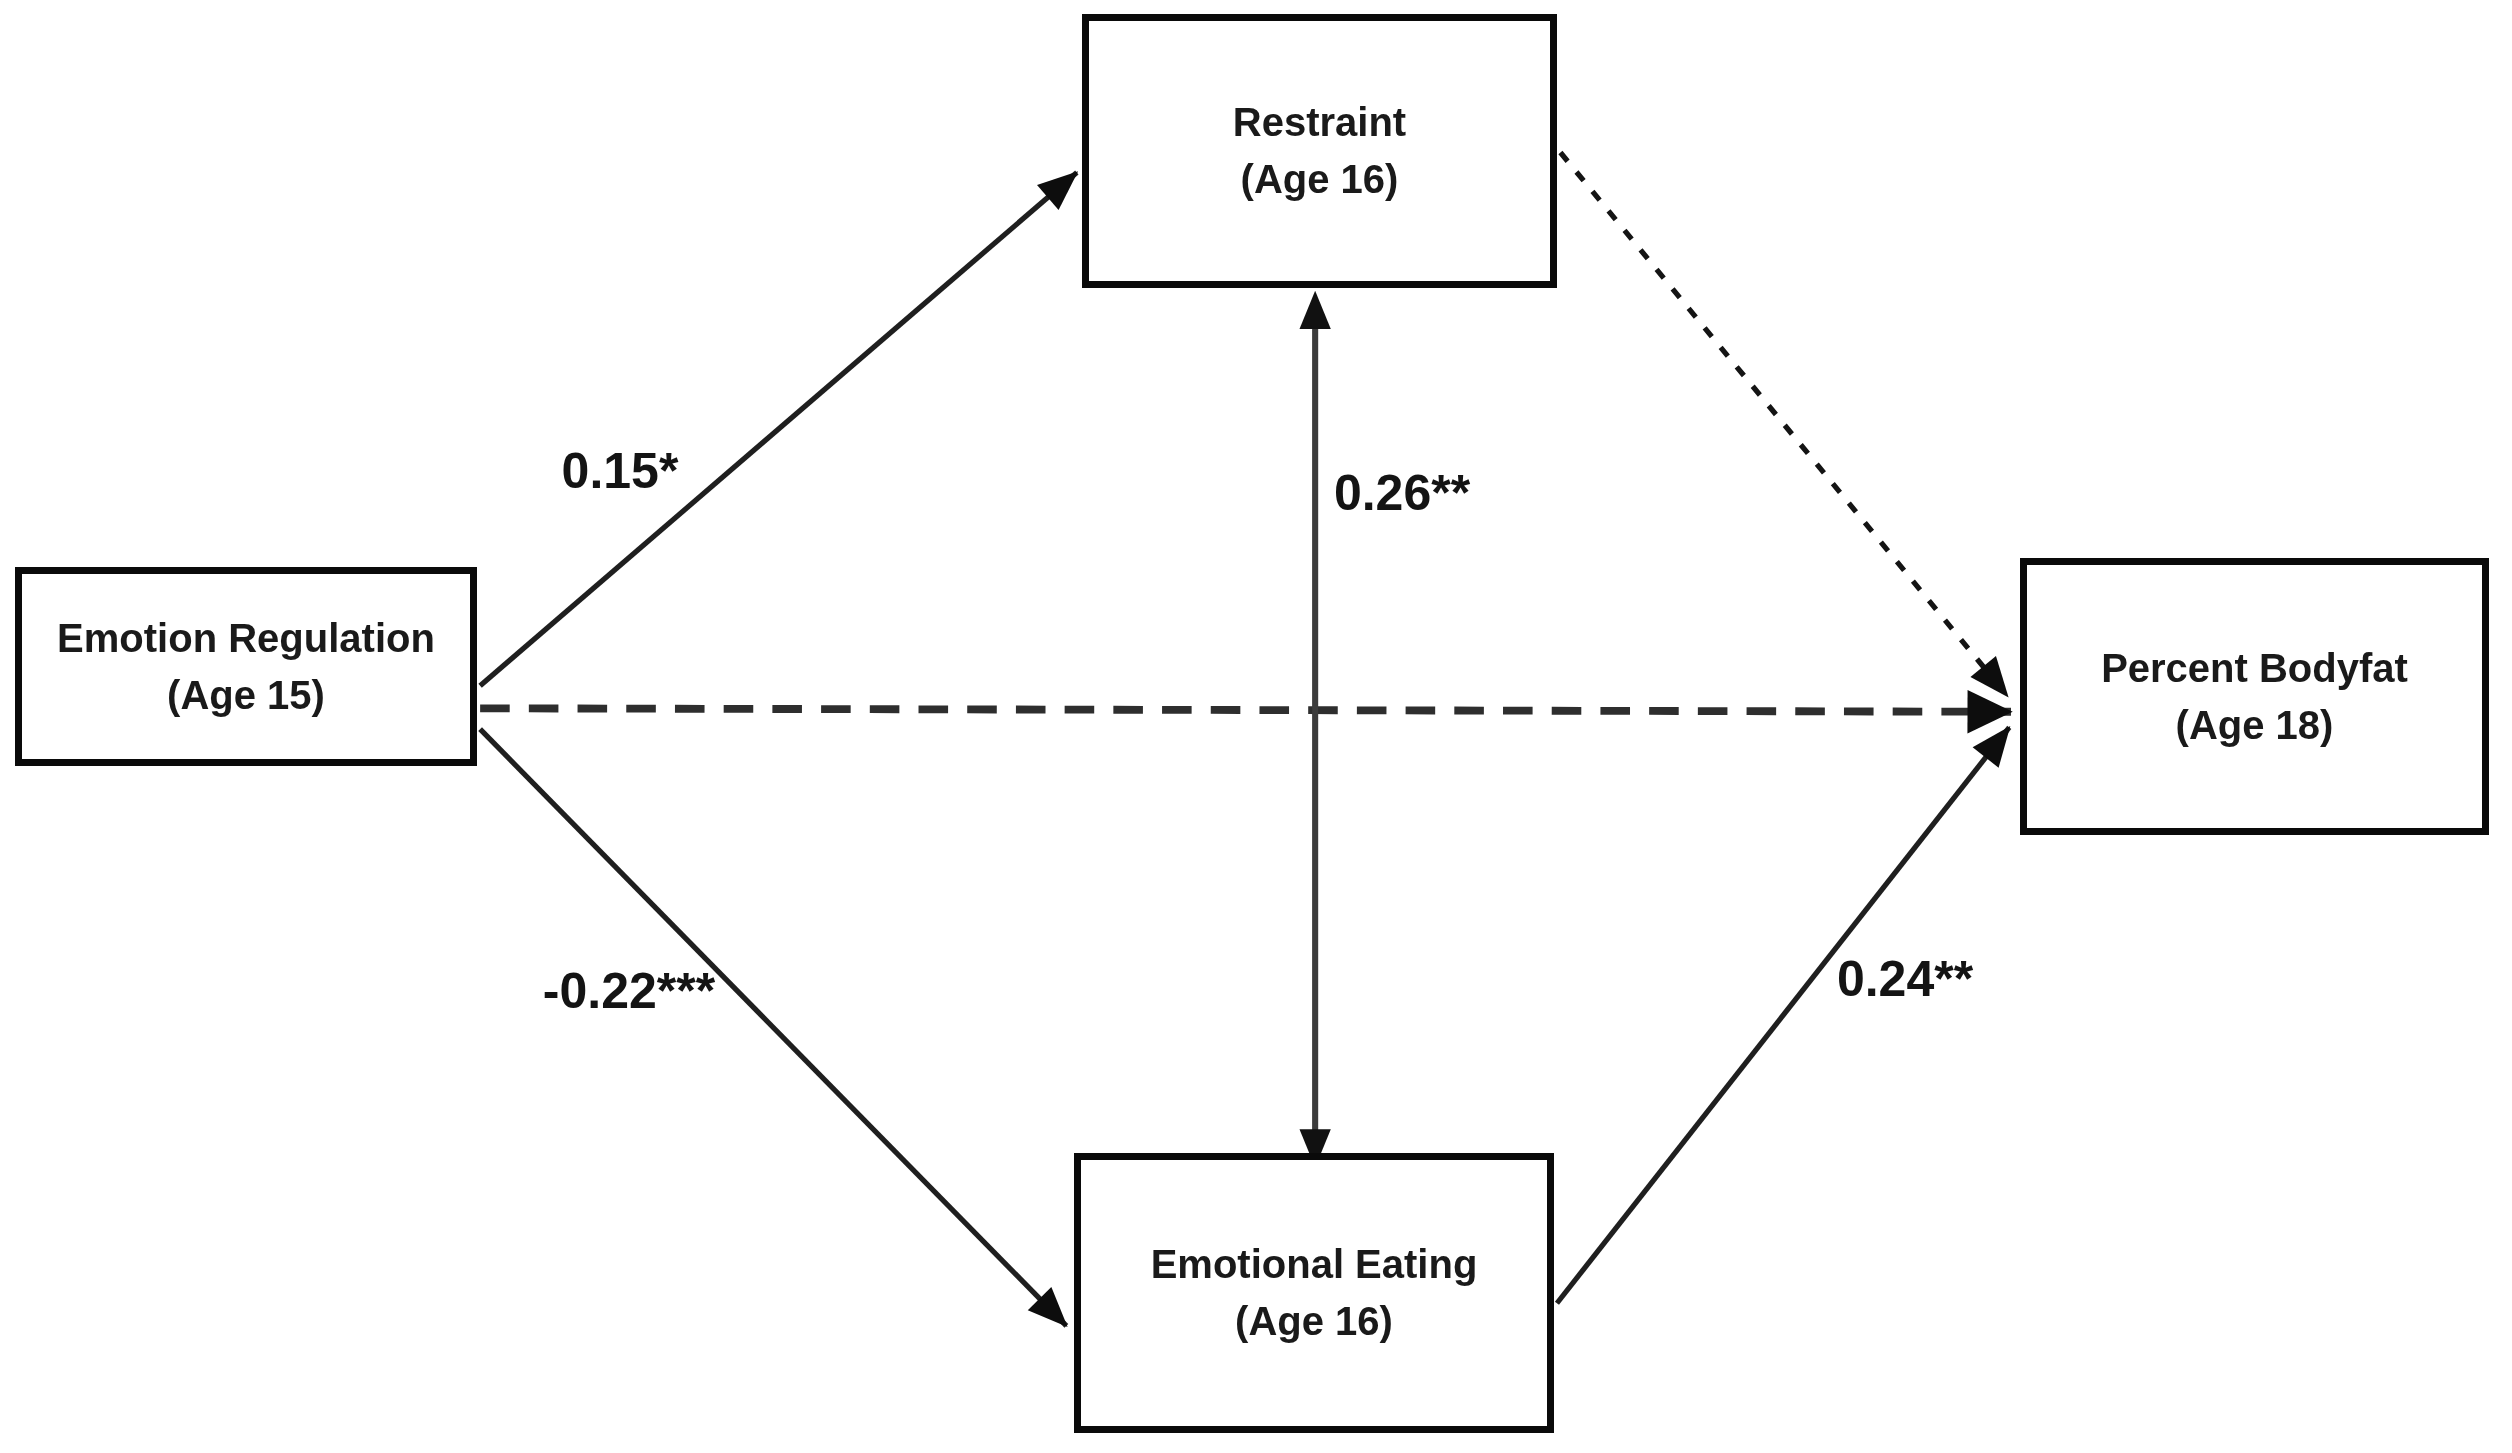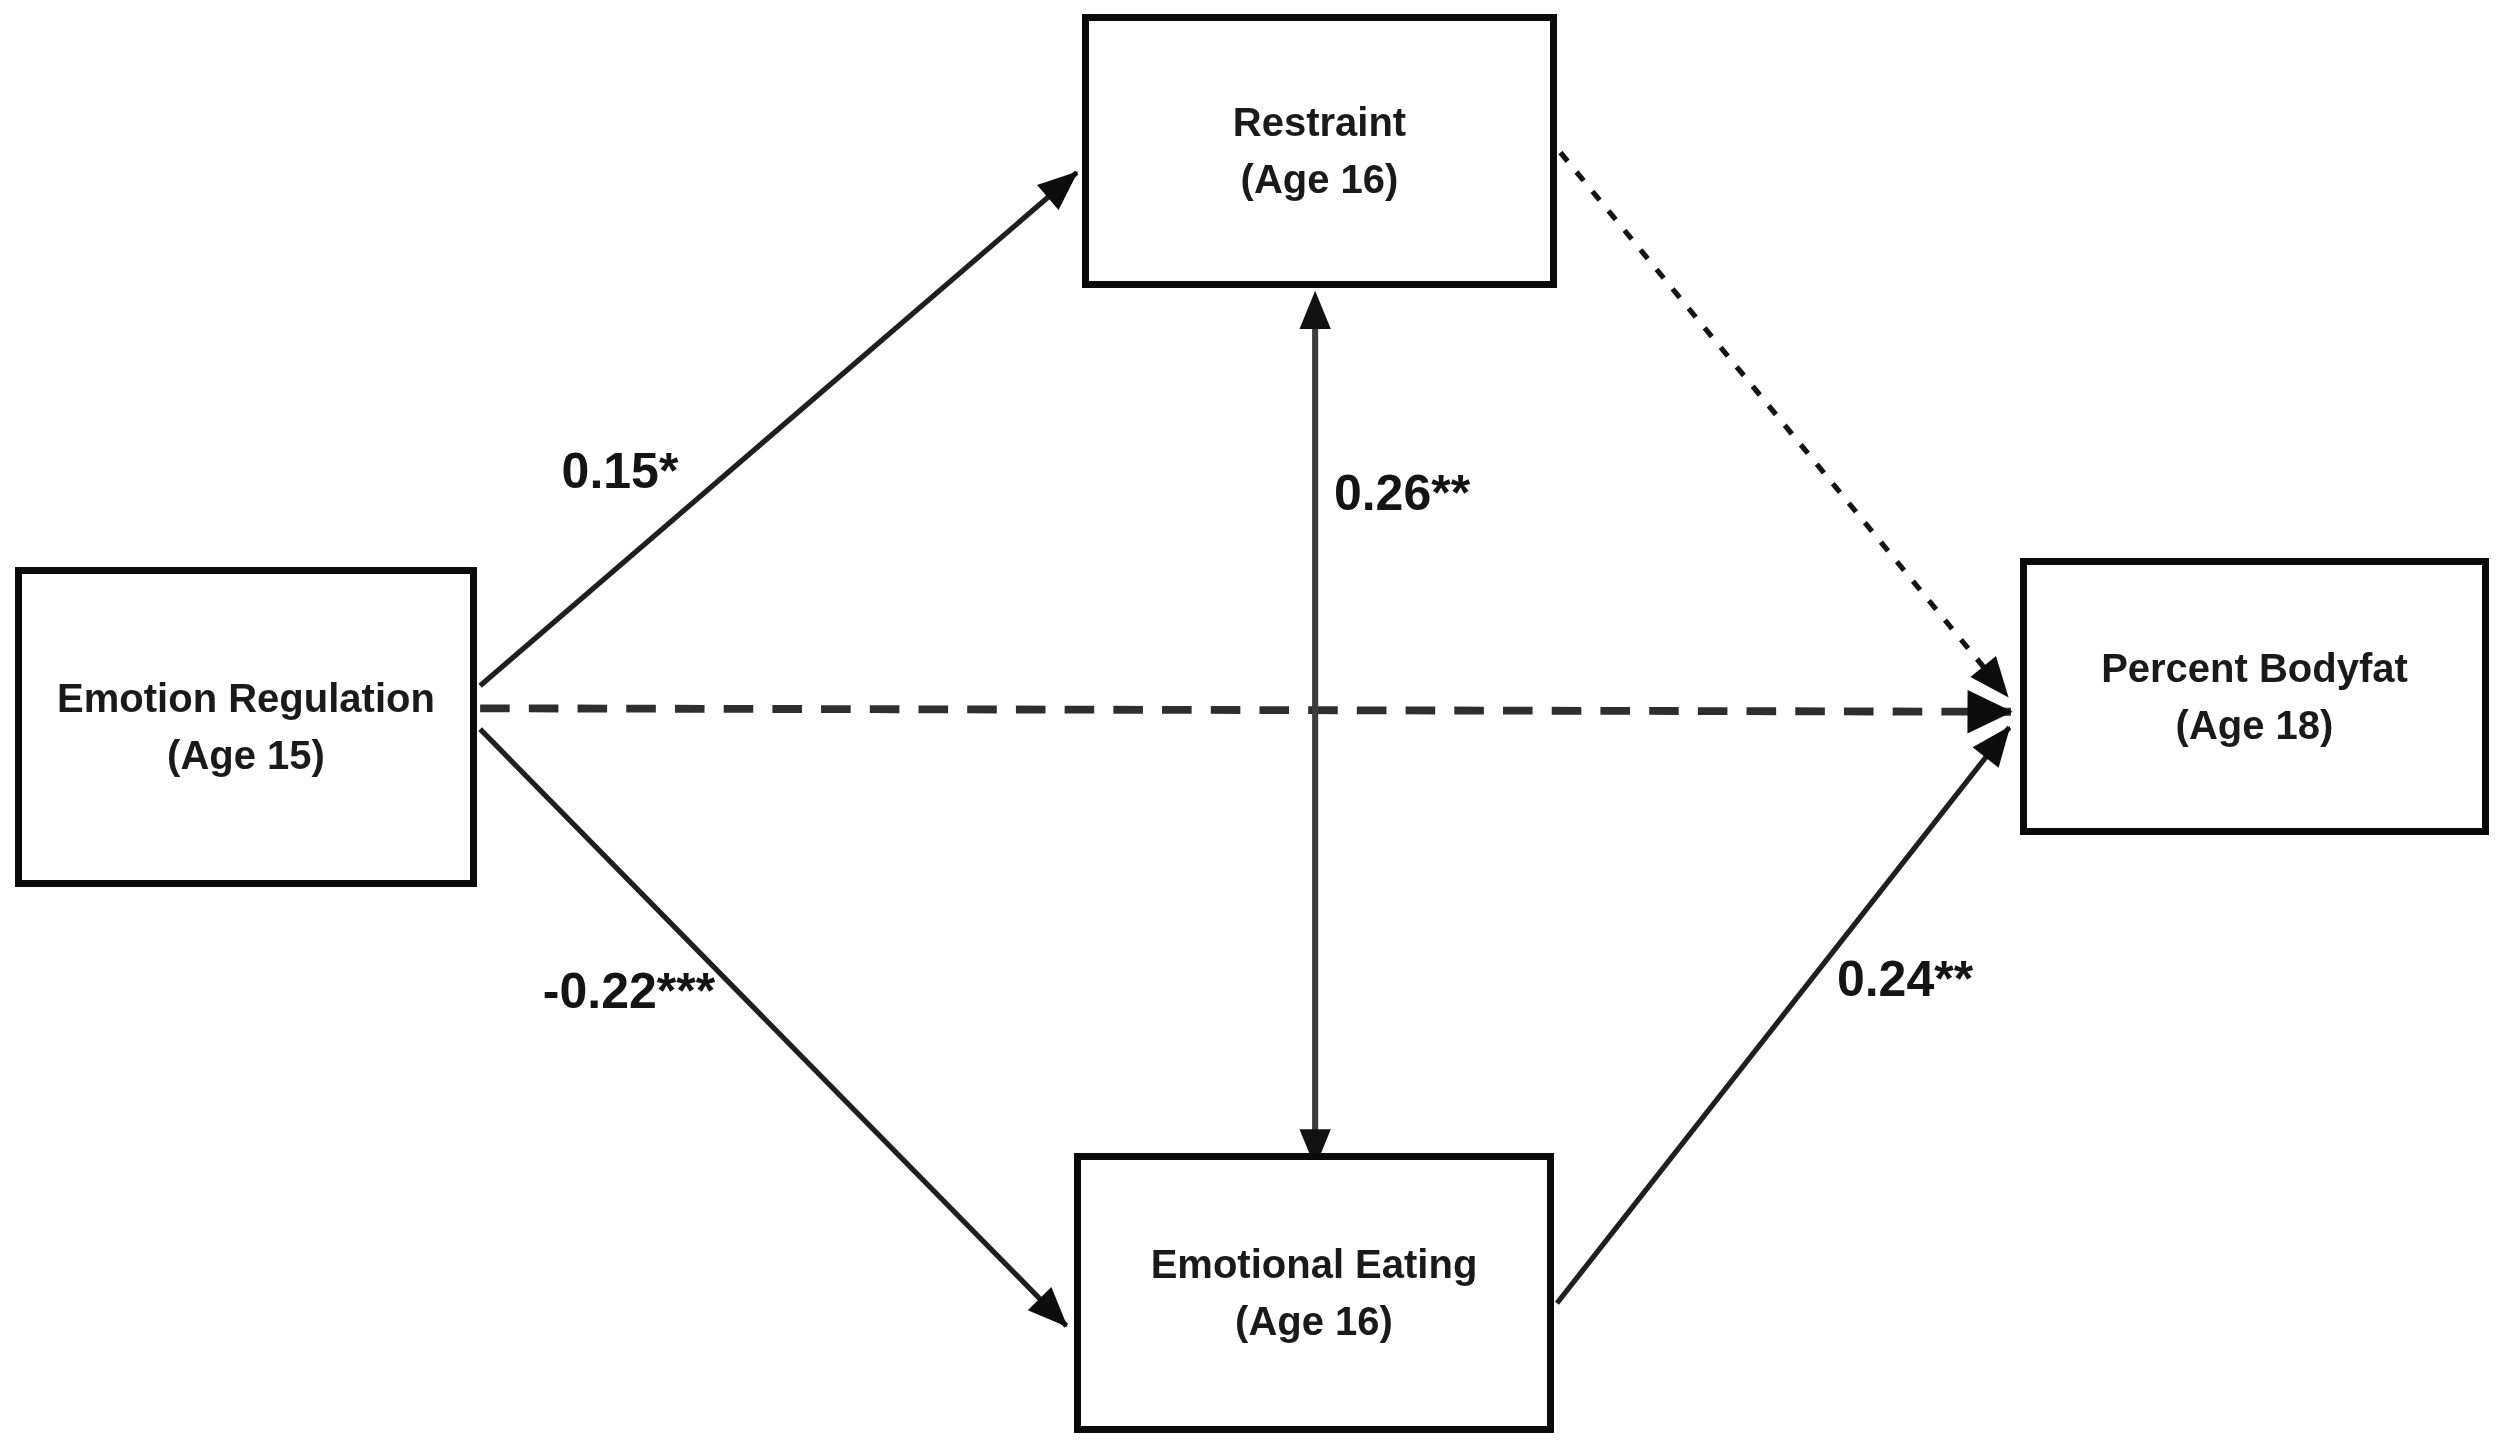--- a/index.html
+++ b/index.html
@@ -39,21 +39,21 @@
     color: #1a1a1a;
     font-weight: bold;
     font-size: 40px;
     line-height: 1.42;
   }
   .node .title, .node .subtitle {
     display: block;
     white-space: nowrap;
   }
   .node-restraint        { left: 1082px; top: 14px;   width: 475px; height: 274px; }
-  .node-emotion-reg      { left: 15px;   top: 567px;  width: 462px; height: 320px; }
+  .node-emotion-reg      { left: 15px;   top: 567px;  width: 462px; height: 199px; }
   .node-percent-bodyfat  { left: 2020px; top: 558px;  width: 469px; height: 277px; }
   .node-emotional-eating { left: 1074px; top: 1153px; width: 480px; height: 280px; }
 
   .edge-label {
     position: absolute;
     transform: translate(-50%, -50%);
     font-weight: bold;
     font-size: 50px;
     color: #141414;
     white-space: nowrap;

